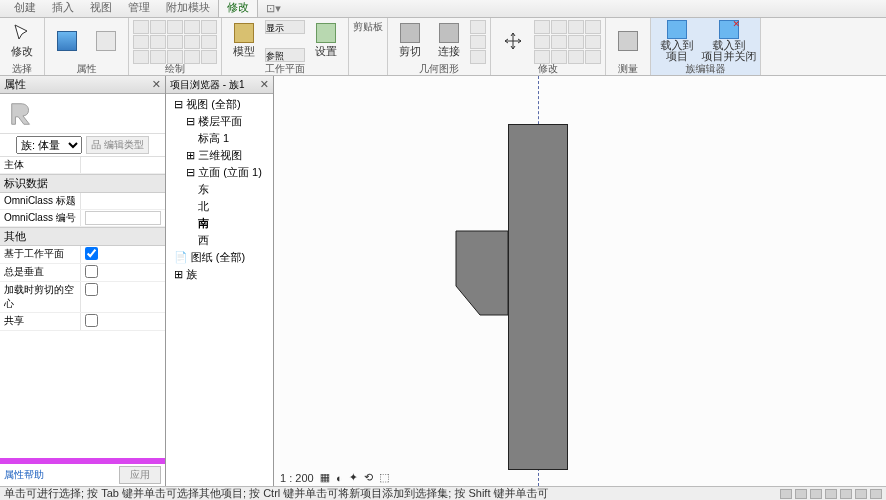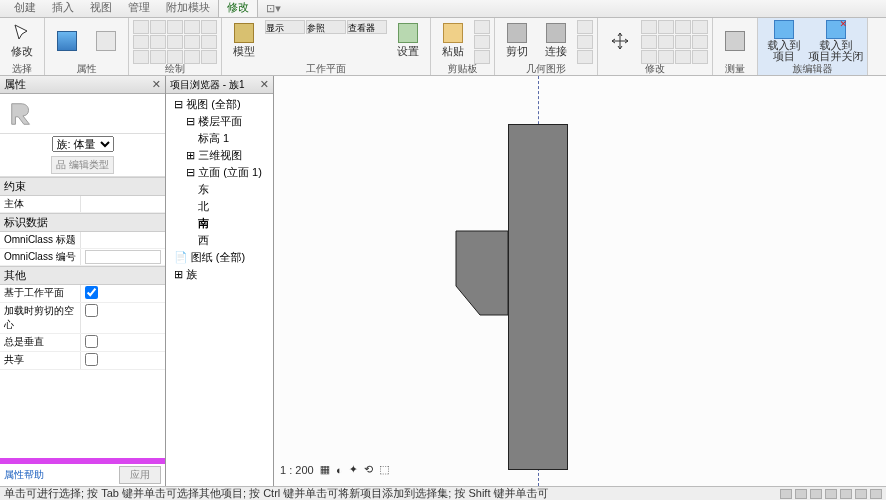--- a/index.html
+++ b/index.html
@@ -16,21 +16,21 @@
 .bigbtn .icn { width: 20px; height: 20px; margin-bottom: 1px; }
 .smgrid { display: grid; grid-template-columns: repeat(5, 16px); grid-auto-rows: 14px; gap: 1px; }
 .smgrid4 { display: grid; grid-template-columns: repeat(4, 16px); grid-auto-rows: 14px; gap: 1px; }
 .sm { width: 16px; height: 14px; background: #e9e9e9; border: 1px solid #ccc; cursor: pointer; }
 .main { display: flex; height: 410px; }
 .proppanel { width: 166px; background: #fff; border-right: 1px solid #999; display: flex; flex-direction: column; }
 .panelhdr { height: 18px; background: linear-gradient(#f0f0f0,#dcdcdc); border-bottom: 1px solid #aaa; display: flex; align-items: center; justify-content: space-between; padding: 0 4px; font-size: 11px; }
 .panelhdr .x { cursor: pointer; color: #555; }
 .proplogo { height: 40px; display: flex; align-items: center; justify-content: flex-start; padding-left: 8px; border-bottom: 1px solid #ddd; }
 .proplogo svg { width: 28px; height: 28px; }
-.typebox { display: flex; align-items: center; padding: 2px 0; gap: 4px; border-bottom: 1px solid #ddd; flex-direction: column; }
+.typebox { display: flex; align-items: center; padding: 2px 16px; gap: 4px; border-bottom: 1px solid #ddd; }
 .typebox select { flex: 1; font-size: 11px; height: 18px; }
 .typebox button { font-size: 10px; height: 18px; padding: 0 4px; color: #888; background: #f0f0f0; border: 1px solid #ccc; }
 .propbody { flex: 1; overflow: auto; }
 .secthdr { background: #e8e8e8; padding: 1px 4px; font-size: 11px; border-bottom: 1px solid #ccc; border-top: 1px solid #ccc; }
 .proprow { display: flex; border-bottom: 1px solid #eee; }
 .proprow .pn { width: 80px; padding: 1px 4px; font-size: 10px; }
 .proprow .pv { flex: 1; border-left: 1px solid #e3e3e3; padding: 1px 4px; font-size: 10px; }
 .proprow input[type=checkbox] { margin: 0; }
 .propfoot { border-top: 6px solid #d946ef; padding: 2px 4px; display: flex; justify-content: space-between; align-items: center; }
 .propfoot button { font-size: 10px; padding: 1px 10px; background: #eee; border: 1px solid #bbb; color: #888; }
@@ -38,21 +38,21 @@
 .browser { width: 108px; background: #fff; border-right: 1px solid #999; }
 .tree { padding: 2px; font-size: 11px; }
 .tn { padding: 1px 0 1px 6px; white-space: nowrap; cursor: pointer; color: #000; }
 .tn.bold { font-weight: bold; }
 .ind1 { padding-left: 18px; }
 .ind2 { padding-left: 30px; }
 .canvas { flex: 1; background: #fcfcfc; position: relative; overflow: hidden; }
 .shape1 { position: absolute; left: 234px; top: 48px; width: 60px; height: 346px; background: #808080; border: 1px solid #222; }
 .shape2b { position: absolute; left: 181px; top: 154px; width: 54px; height: 86px; }
 .dash { position: absolute; left: 264px; top: 0; width: 0; height: 100%; border-left: 1px dashed #5a6aa8; }
-.scalebar { position: absolute; bottom: 10px; left: 6px; font-size: 10px; color: #333; display: flex; gap: 6px; align-items: center; }
+.scalebar { position: absolute; bottom: 2px; left: 6px; font-size: 10px; color: #333; display: flex; gap: 6px; align-items: center; }
 .statusbar { height: 14px; background: #eee; border-top: 1px solid #bbb; font-size: 10px; color: #333; padding: 0 4px; display: flex; align-items: center; justify-content: space-between; gap: 17px; }
 .statusicons { display: flex; gap: 3px; }
 .statusicons span { width: 12px; height: 10px; background: #d0d0d0; border: 1px solid #aaa; }
 .hl { background: #dce8f7; }
 </style>
 </head>
 <body>
 
 <div class="tabbar">
   <span class="tab">创建</span>
@@ -108,44 +108,33 @@
     </div>
       </div>
     <div class="lbl">绘制</div>
   </div>
   <div class="rgroup">
     <div class="btns">
       <div class="bigbtn">
           <div class="icn" style="background:#d8c070;border:1px solid #a08030"></div>
           <span>模型</span>
         </div>
-      <div style="display:flex;gap:1px">
+      <div style="display:flex;flex-direction:column;gap:14px">
         <div class="sm" style="width:40px"><span style="font-size:9px">显示</span></div>
         <div class="sm" style="width:40px"><span style="font-size:9px">参照</span></div>
         <div class="sm" style="width:40px"><span style="font-size:9px">查看器</span></div>
       </div>
       <div class="bigbtn">
           <div class="icn" style="background:#b8d8b0;border:1px solid #6a9a60"></div>
           <span>设置</span>
         </div>
     </div>
     <div class="lbl">工作平面</div>
   </div>
   <div class="rgroup">
-    <div class="btns">
-      <div class="bigbtn">
-          <div class="icn" style="background:#f0d088;border:1px solid #b89040"></div>
-          <span>粘贴</span>
-        </div>
-      <div style="display:flex;flex-direction:column;gap:1px">
-        <div class="sm"></div>
-        <div class="sm"></div>
-        <div class="sm"></div>
-      </div>
-    </div>
     <div class="lbl">剪贴板</div>
   </div>
   <div class="rgroup">
     <div class="btns">
       <div class="bigbtn">
           <div class="icn" style="background:#c0c0c0;border:1px solid #888"></div>
           <span>剪切</span>
         </div>
       <div class="bigbtn">
           <div class="icn" style="background:#c0c0c0;border:1px solid #888"></div>
@@ -219,45 +208,44 @@
     <div class="proplogo">
       <svg viewBox="0 0 30 30">
           <path d="M4 4h10c5 0 8 3 8 7s-3 6-6 6l7 9h-6l-6-8h-3v8H4z" fill="#ccc" stroke="#999"></path>
         </svg>
     </div>
     <div class="typebox">
       <select><option>族: 体量</option></select>
       <button>品 编辑类型</button>
     </div>
     <div class="propbody">
-      <div class="secthdr">约束</div>
       <div class="proprow">
           <div class="pn">主体</div>
           <div class="pv"></div>
         </div>
       <div class="secthdr">标识数据</div>
       <div class="proprow">
           <div class="pn">OmniClass 标题</div>
           <div class="pv"></div>
         </div>
       <div class="proprow">
           <div class="pn">OmniClass 编号</div>
           <div class="pv"><input type="text" style="width: 100%; border: 1px solid rgb(204, 204, 204); height: 14px;"></div>
         </div>
       <div class="secthdr">其他</div>
       <div class="proprow">
           <div class="pn">基于工作平面</div>
           <div class="pv"><input type="checkbox" checked="" style=""></div>
         </div>
       <div class="proprow">
+          <div class="pn">总是垂直</div>
+          <div class="pv"><input type="checkbox" style=""></div>
+        </div>
+      <div class="proprow">
           <div class="pn">加载时剪切的空心</div>
-          <div class="pv"><input type="checkbox" style=""></div>
-        </div>
-      <div class="proprow">
-          <div class="pn">总是垂直</div>
           <div class="pv"><input type="checkbox" style=""></div>
         </div>
       <div class="proprow">
           <div class="pn">共享</div>
           <div class="pv"><input type="checkbox" style=""></div>
         </div>
     </div>
     <div class="propfoot">
       <a href="#">属性帮助</a>
       <button>应用</button>

